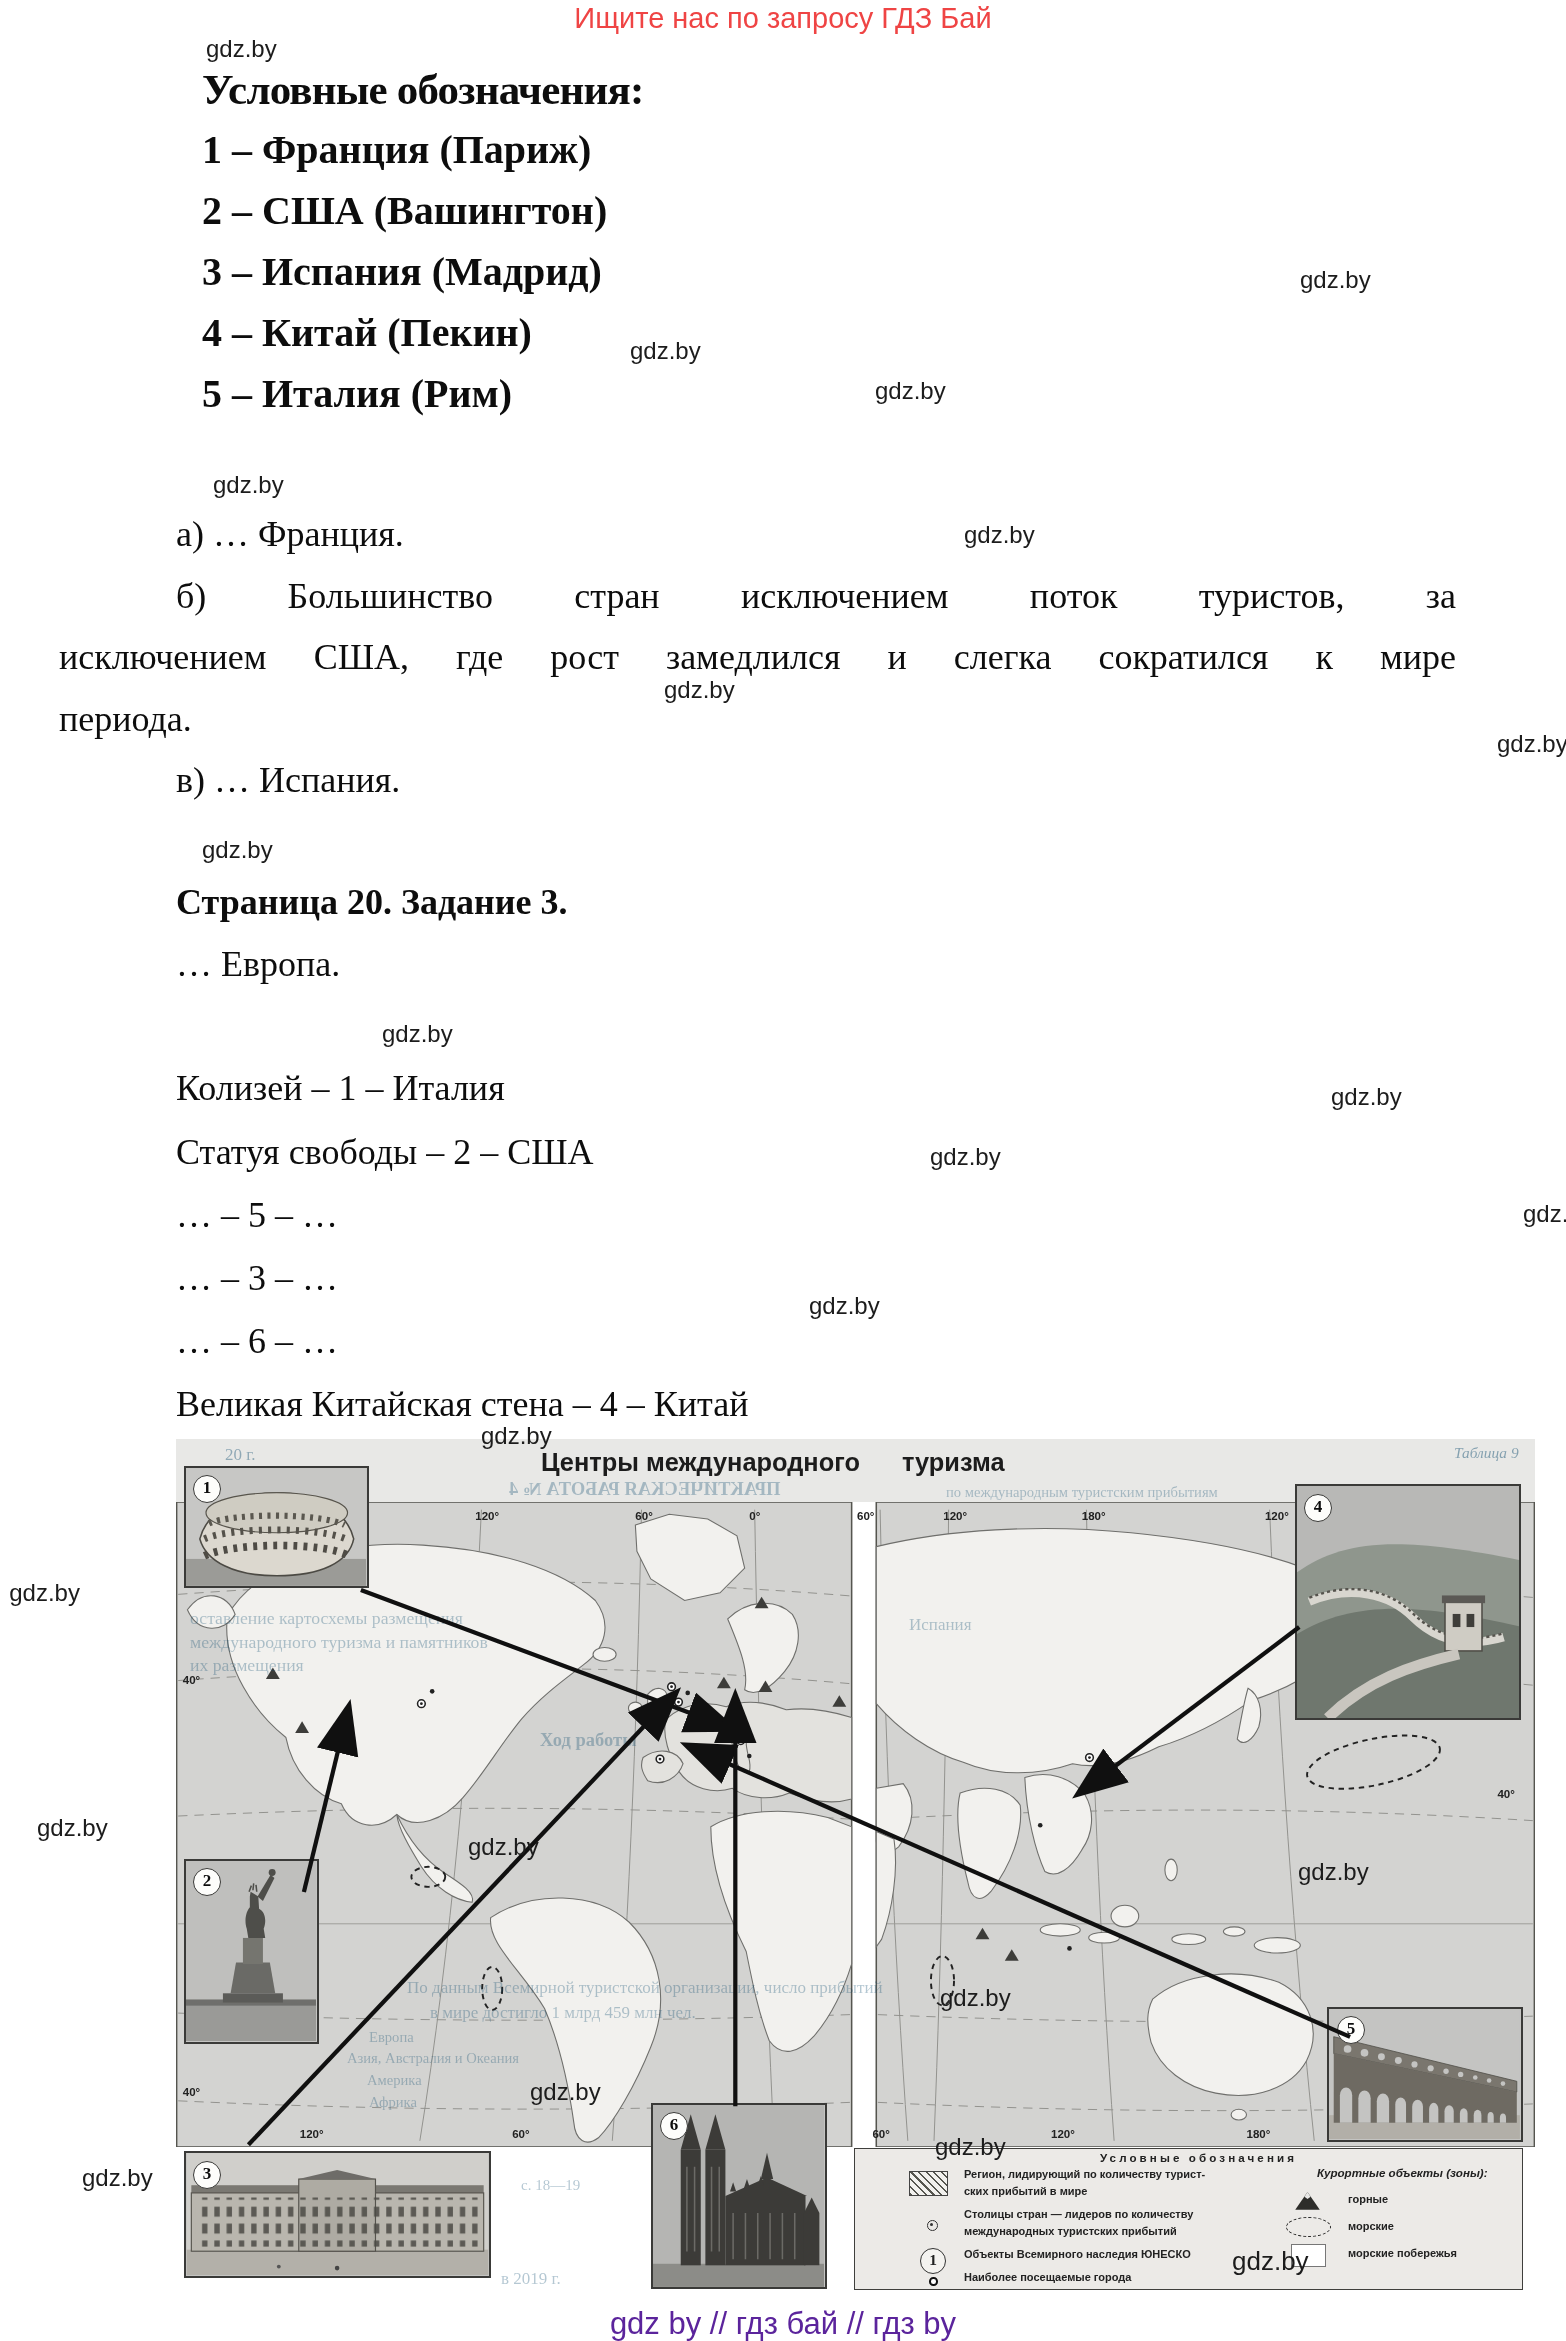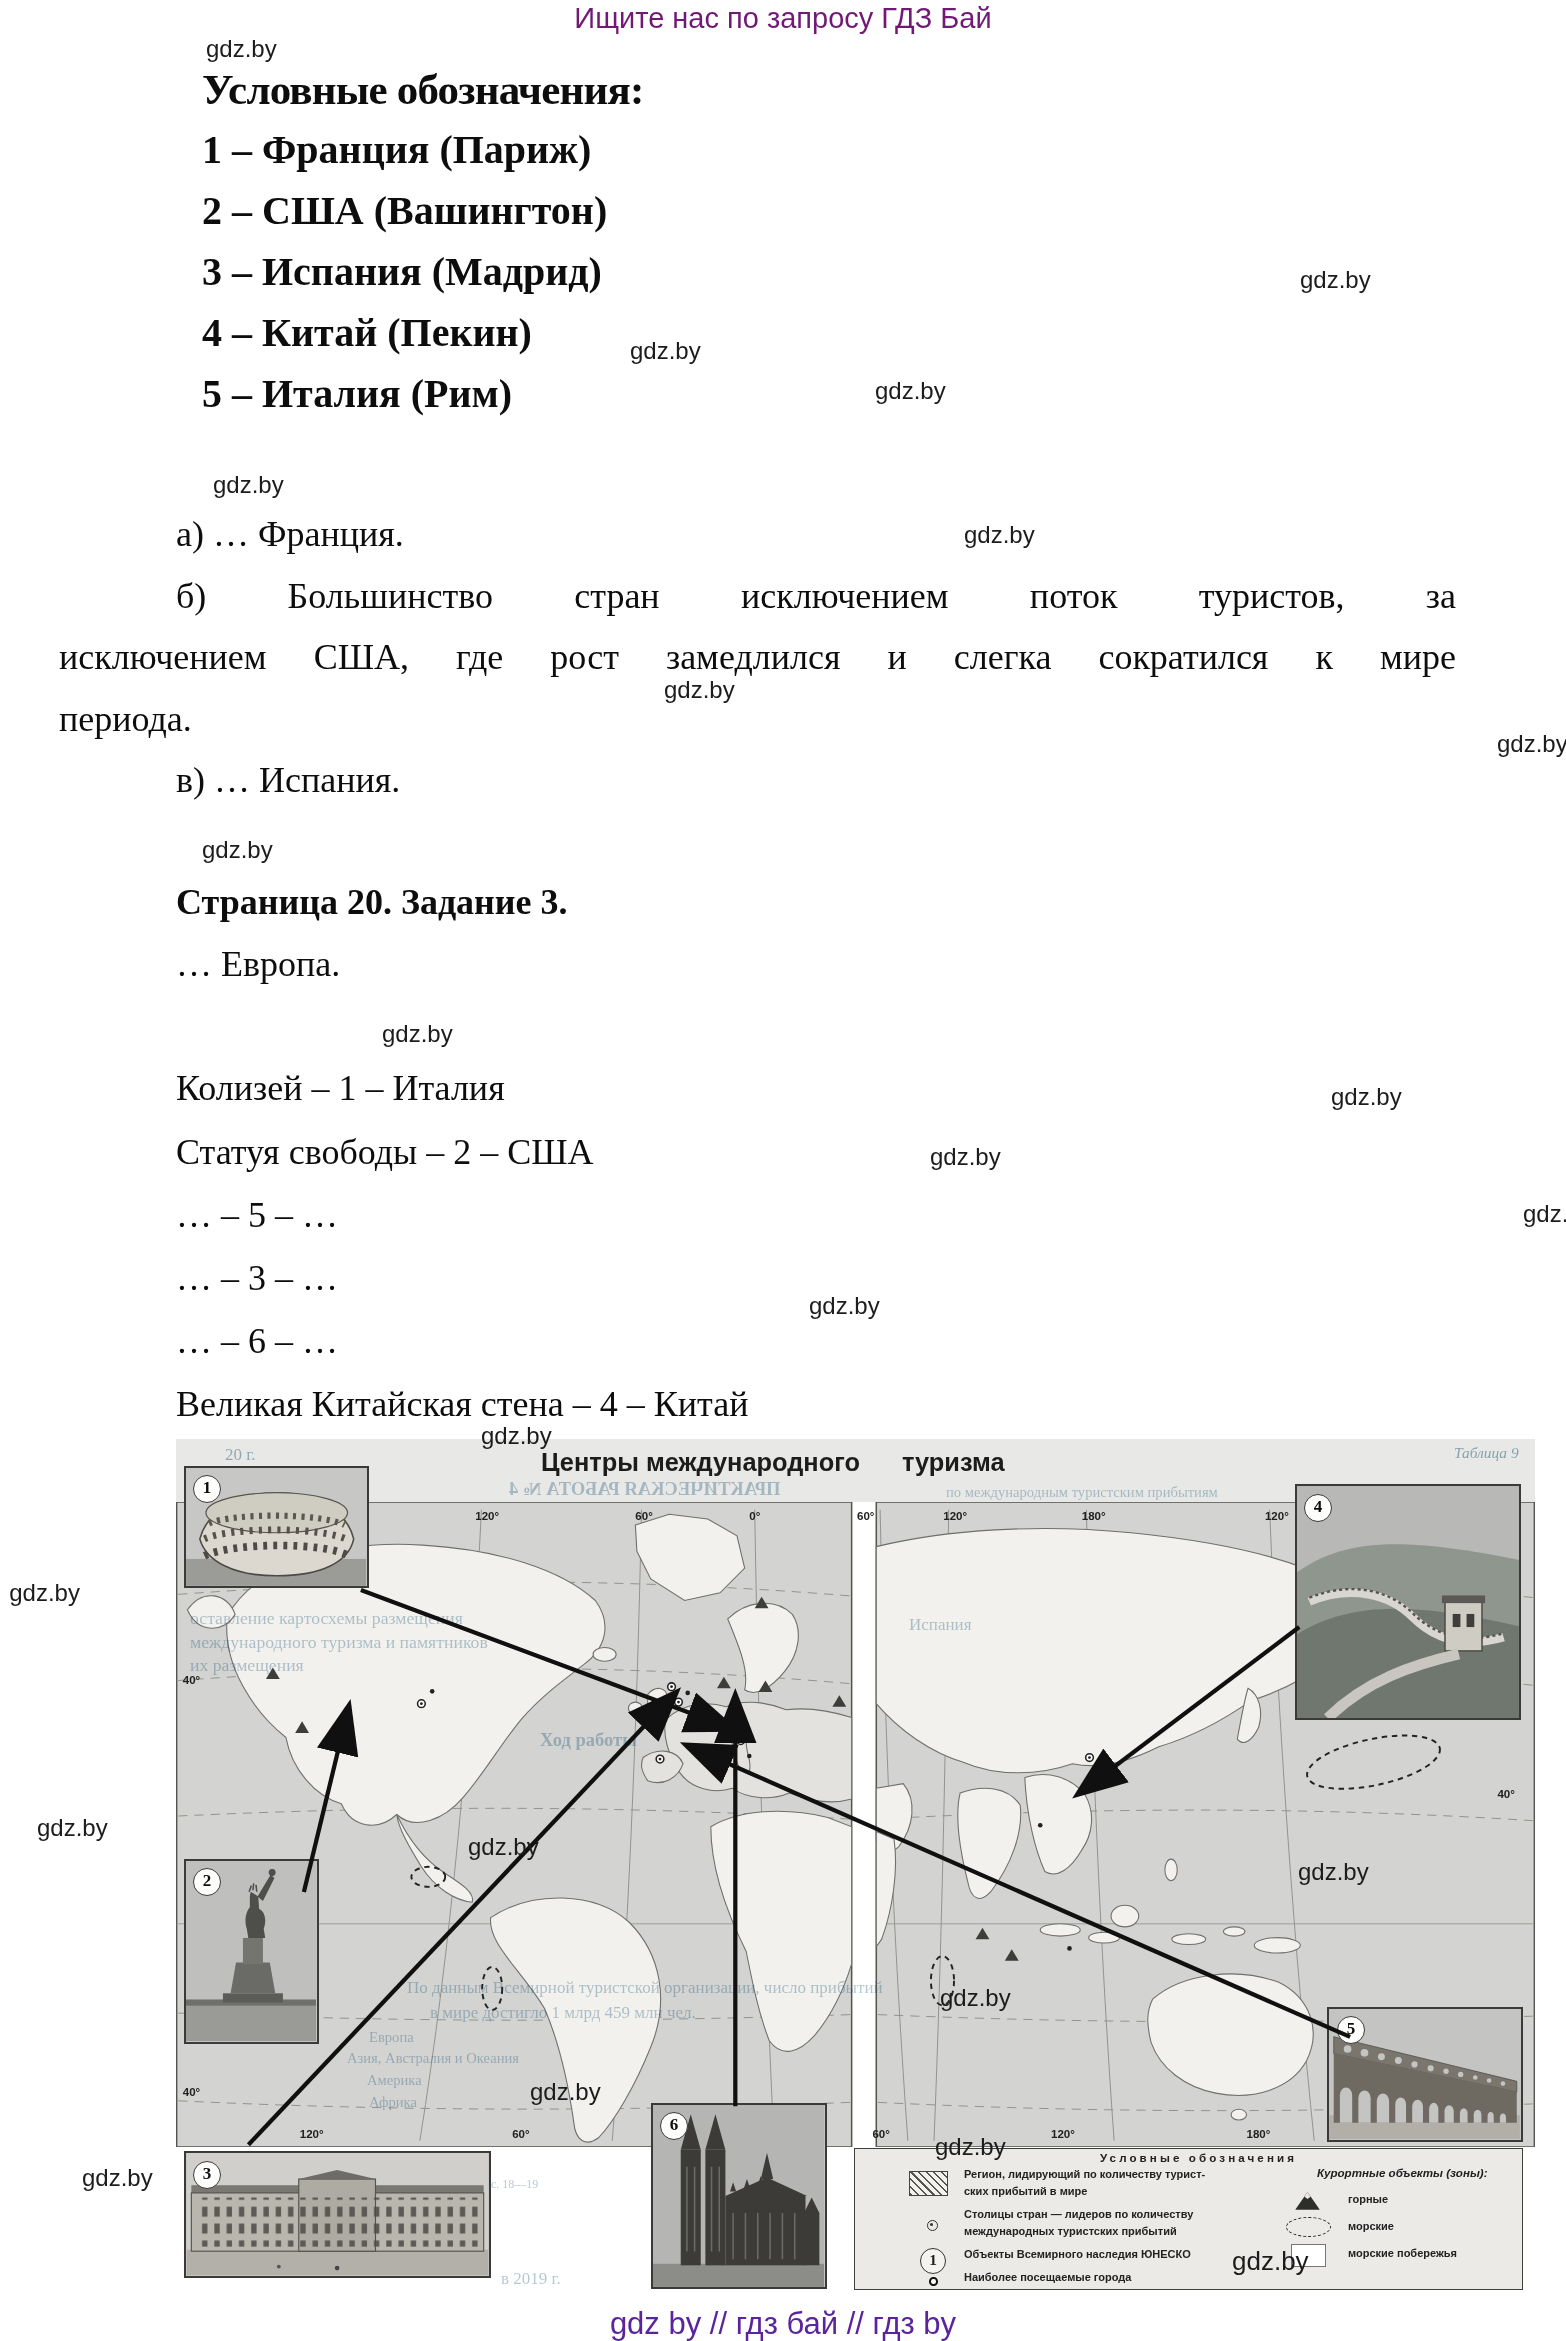--- a/index.html
+++ b/index.html
@@ -1,21 +1,21 @@
 <!DOCTYPE html>
 <html style="font-size:12.3px"><head>
 <meta charset="utf-8">
 <style>
   html,body{margin:0;padding:0;}
   body{width:1566px;height:2342px;position:relative;background:#ffffff;overflow:hidden;
        font-family:"Liberation Serif",serif;color:#0d0d0d;}
   .abs{position:absolute;}
   
   .green-banner{left:0;right:0;top:1.5px;text-align:center;font-family:"Liberation Sans",sans-serif;
-       font-size:29px;color:#701a75;font-weight:400;}
+       font-size:29px;color:#ef4444;font-weight:400;}
   .wm{font-family:"Liberation Sans",sans-serif;font-size:24px;color:#1c1c1c;z-index:40;white-space:nowrap;}
   
   .lb-title{left:202px;top:65px;font-size:43px;font-weight:bold;letter-spacing:-0.8px;}
   .lb-item{left:202px;font-size:40px;font-weight:bold;white-space:nowrap;}
   
   .ans{font-size:36px;white-space:nowrap;}
   .ind{left:176px;}
   .just1{left:176px;width:1280px;white-space:normal;text-align:justify;text-align-last:justify;}
   .just2{left:59px;width:1397px;white-space:normal;text-align:justify;text-align-last:justify;}
   .marg{left:59px;}
@@ -121,21 +121,21 @@
   <span class="abs ghost" style="left:14px;top:193px;font-size:17.7px">международного туризма и памятников</span>
   <span class="abs ghost" style="left:14px;top:216px;font-size:17.7px">их размещения</span>
   <span class="abs ghost" style="left:733px;top:176px;font-size:17px">Испания</span>
   <span class="abs ghost" style="left:364px;top:291px;font-size:18.5px;font-weight:bold">Ход работы</span>
   <span class="abs ghost" style="left:231px;top:539px;font-size:17px">По данным Всемирной туристской организации, число прибытий</span>
   <span class="abs ghost" style="left:254px;top:564px;font-size:17px">в мире достигло 1 млрд 459 млн чел.</span>
   <span class="abs ghost" style="left:193px;top:590px;font-size:14.6px">Европа</span>
   <span class="abs ghost" style="left:171px;top:611px;font-size:14.6px">Азия, Австралия и Океания</span>
   <span class="abs ghost" style="left:191px;top:633px;font-size:14.6px">Америка</span>
   <span class="abs ghost" style="left:193px;top:655px;font-size:14.6px">Африка</span>
-  <span class="abs ghost" style="left:315px;top:738px;font-size:12px">с. 18—19</span>
+  <span class="abs ghost" style="left:345px;top:738px;font-size:15px">с. 18—19</span>
   <span class="abs ghost" style="left:325px;top:830px;font-size:17px">в 2019 г.</span>
 
   <svg class="abs map-svg" width="1359" height="645" viewBox="0 0 1764 838">
 
     <rect x="0" y="0" width="877" height="838" fill="#d3d3d1" stroke="#55554f" stroke-width="2"></rect>
     <rect x="909" y="0" width="855" height="838" fill="#d3d3d1" stroke="#55554f" stroke-width="2"></rect>
 
     <g stroke="#8d8d89" stroke-width="1.2" fill="none">
       <path d="M396,10 C382,300 356,580 316,830"></path>
       <path d="M604,10 C598,300 586,580 566,830"></path>

